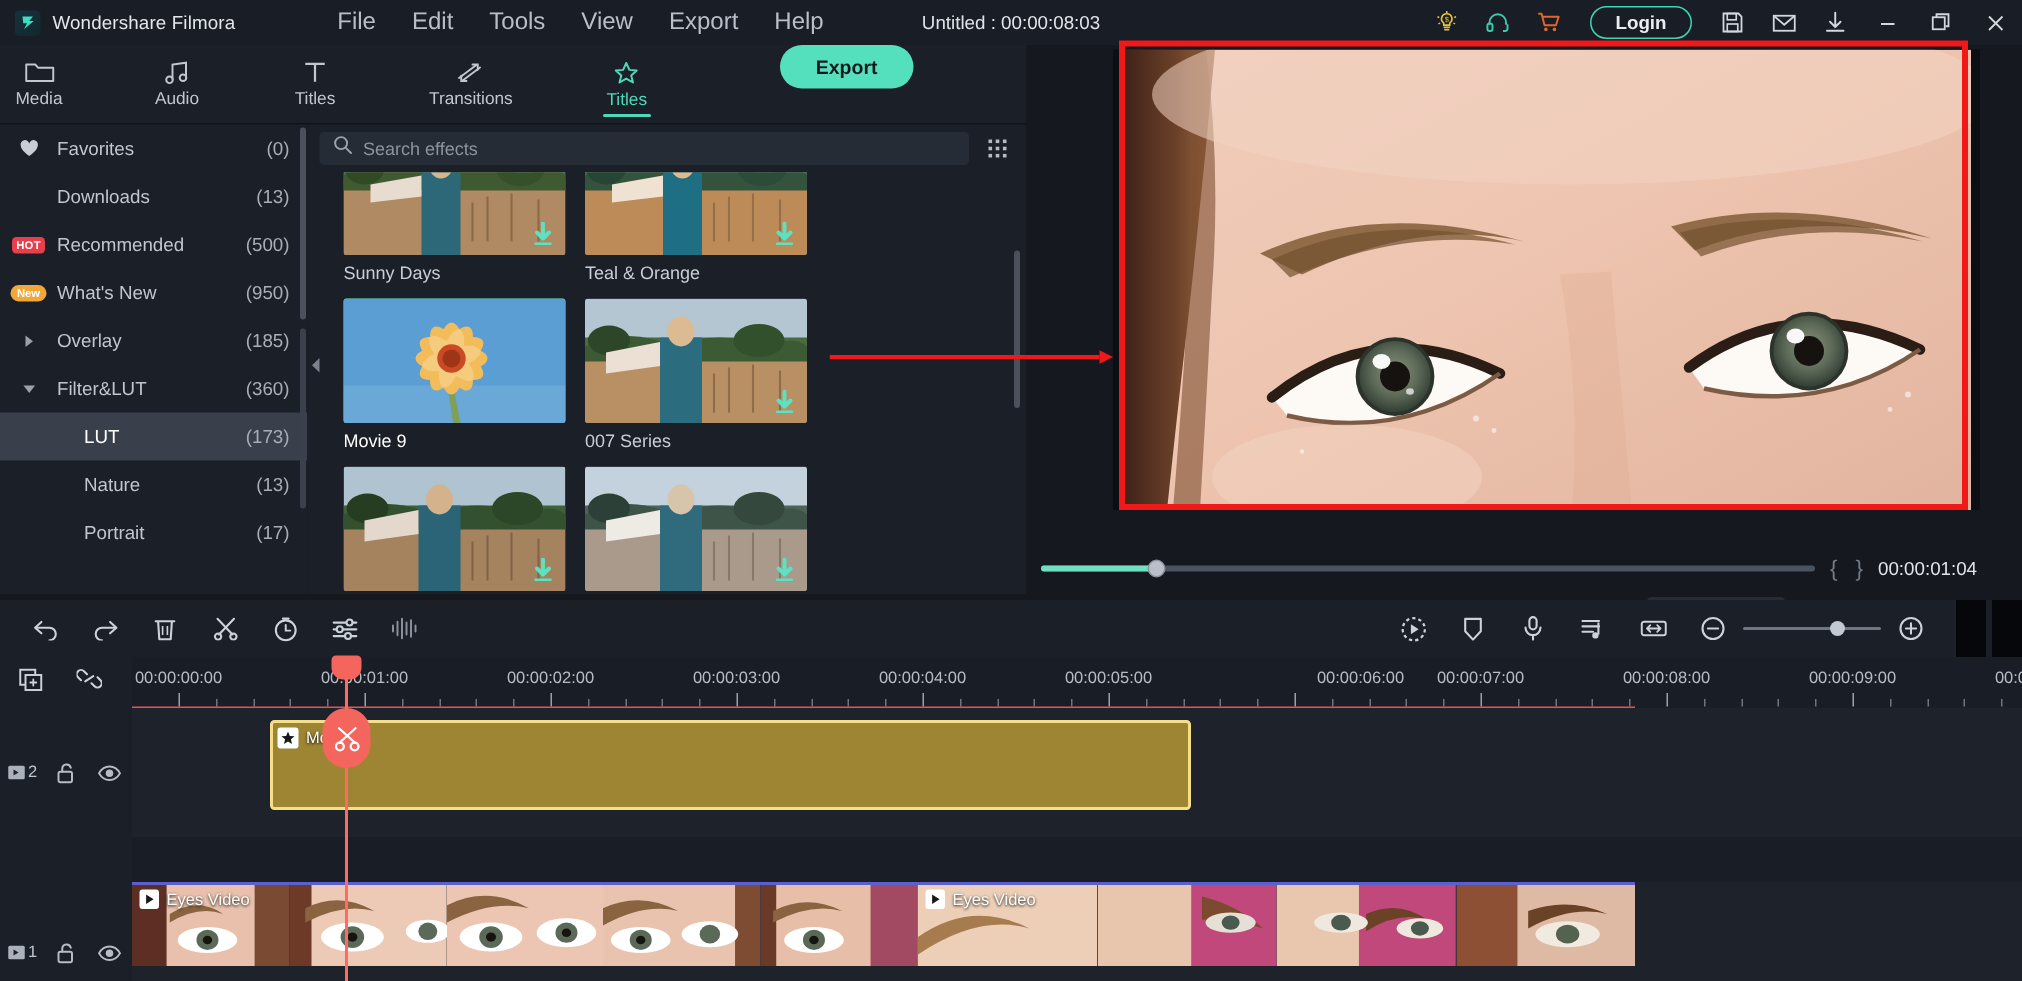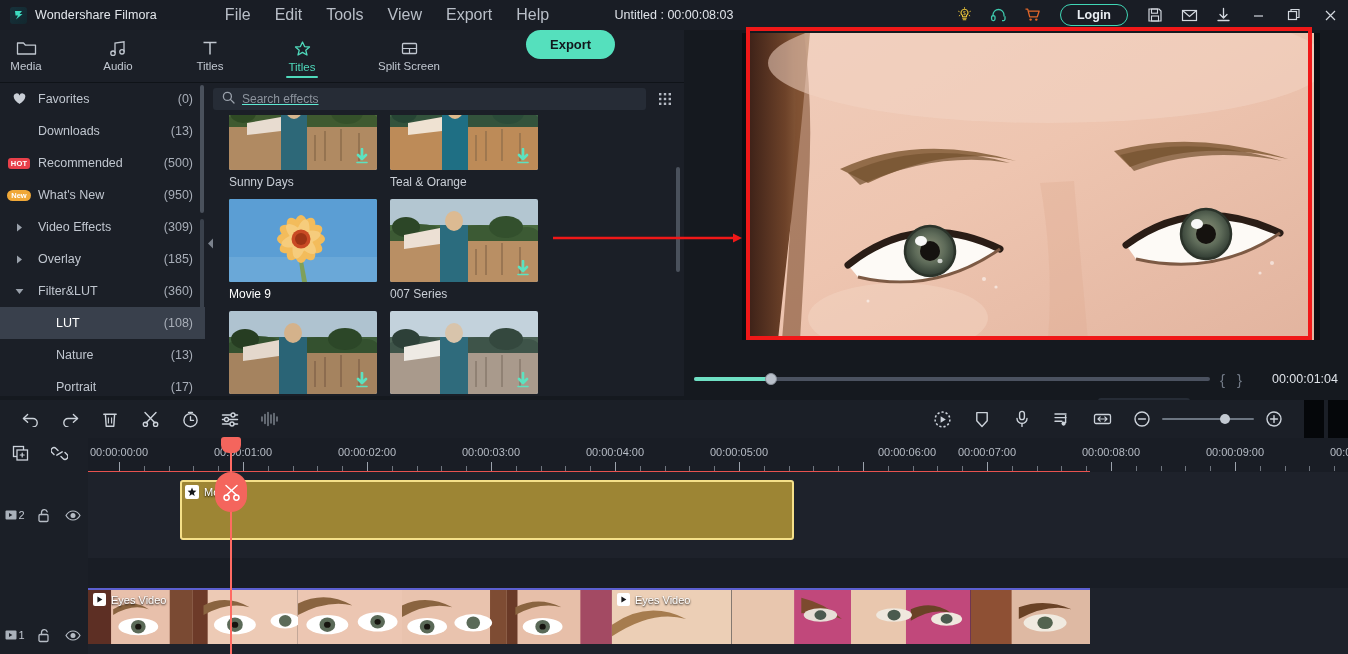--- a/index.html
+++ b/index.html
@@ -101,22 +101,22 @@
   .effects-panel{
     position:absolute; left:205px; top:83px; width:479px; height:313px;
     background:#1b1f27;
   }
   .search-row{ height:32px; display:flex; align-items:center; padding:0 8px; gap:8px; }
   .search-box{
     flex:1; height:22px; background:#262c36; border-radius:3px;
     display:flex; align-items:center; gap:7px; padding:0 9px;
   }
   .search-box input{
-    background:transparent;border:none;outline:none;color:#5eead4;
-    font-size:12px; width:100%; font-family:"Liberation Sans",sans-serif;text-decoration:underline;
+    background:transparent;border:none;outline:none;color:#c4b5fd;
+    font-size:12px; width:100%; font-family:"Liberation Sans",sans-serif;
   }
   .search-box input::placeholder{ color:#8c939d; }
   .grid-toggle{
     width:22px;height:22px;display:flex;align-items:center;justify-content:center;cursor:pointer;
     border-radius:3px;
   }
   .fx-scroll{
     position:absolute; left:0; top:32px; width:479px; height:281px; overflow:hidden;
   }
   .fx-grid{
@@ -167,21 +167,21 @@
   .prog-track{
     flex:1; height:4px; background:#4b5260; border-radius:2px; position:relative; cursor:pointer;
   }
   .prog-fill{ position:absolute;left:0;top:0;height:4px;background:#6fe0c4;border-radius:2px;}
   .prog-knob{
     position:absolute; top:-4px; width:12px;height:12px;border-radius:50%;
     background:#b9c0ca; border:1px solid #8b929c;
   }
   .mark-btn{ color:#727a86; font-size:15px; cursor:pointer; padding:0 2px;}
   .time-code{
-    font-size:12.5px; color:#dfe3e9; min-width:86px; text-align:right;
+    font-size:12.5px; color:#dfe3e9; min-width:86px; 
   }
   .ctrl-row{
     position:absolute; left:0; top:364px; width:664px; height:32px;
     display:flex; align-items:center;
   }
   .pc-btn{
     width:40px;height:32px;display:flex;align-items:center;justify-content:center;cursor:pointer;
   }
   .quality-sel{
     margin-left:auto; width:92px; height:24px; background:#262c36; border-radius:3px;
@@ -382,32 +382,32 @@
         <circle cx="14" cy="11.8" r="2.2" fill="none" stroke="#c1c7d0" stroke-width="1.3"></circle>
       </svg>
       <span class="lbl">Audio</span>
     </div>
     <div class="rtab">
       <svg width="18" height="17" viewBox="0 0 18 17">
         <path d="M2.5 2.5h13M9 2.5v12" fill="none" stroke="#c1c7d0" stroke-width="1.5"></path>
       </svg>
       <span class="lbl">Titles</span>
     </div>
+    <div class="rtab">
+      <svg width="21" height="17" viewBox="0 0 21 17">
+        <path d="M3 12L15 3M12 3h3.5v3.5" fill="none" stroke="#c1c7d0" stroke-width="1.3" stroke-linecap="round"></path>
+        <path d="M17 5L5 14M8 14H4.5v-3.5" fill="none" stroke="#c1c7d0" stroke-width="1.3" stroke-linecap="round"></path>
+      </svg>
+      <span class="lbl">Transitions</span>
+    </div>
     <div class="rtab active">
       <svg width="21" height="18" viewBox="0 0 21 18">
         <path d="M10.5 2 L12.6 6.6 L17.5 7 L13.8 10.3 L15 15 L10.5 12.4 L6 15 L7.2 10.3 L3.5 7 L8.4 6.6 Z" fill="none" stroke="#4fd9bb" stroke-width="1.3" stroke-linejoin="round"></path>
       </svg>
       <span class="lbl">Titles</span>
-    </div>
-    <div class="rtab">
-      <svg width="21" height="17" viewBox="0 0 21 17">
-        <rect x="3.5" y="3.5" width="14" height="10" fill="none" stroke="#c1c7d0" stroke-width="1.3" rx="1"></rect>
-        <path d="M3.5 8.5h14M10.5 8.5v5" fill="none" stroke="#c1c7d0" stroke-width="1.2"></path>
-      </svg>
-      <span class="lbl">Split Screen</span>
     </div>
     <button class="export-btn">Export</button>
   </div>
   <div class="ribbon-sep"></div>
 
   <div class="sidebar">
     <div class="side-item">
       <span class="si-ico">
         <svg width="13" height="12" viewBox="0 0 13 12">
             <path d="M6.5 11S.8 7.3.8 4A2.9 2.9 0 0 1 6.5 2.6 2.9 2.9 0 0 1 12.2 4c0 3.3-5.7 7-5.7 7z" fill="#c9ced6"></path>
@@ -434,45 +434,36 @@
         </span>
       <span class="si-label">What's New</span>
       <span class="si-count">(950)</span>
     </div>
     <div class="side-item">
       <span class="si-ico">
         <svg width="7" height="9" viewBox="0 0 7 9">
             <path d="M1 0.6L6 4.5L1 8.4Z" fill="#9aa1ab"></path>
           </svg>
       </span>
-      <span class="si-label">Video Effects</span>
-      <span class="si-count">(309)</span>
-    </div>
-    <div class="side-item">
-      <span class="si-ico">
-        <svg width="7" height="9" viewBox="0 0 7 9">
-            <path d="M1 0.6L6 4.5L1 8.4Z" fill="#9aa1ab"></path>
-          </svg>
-      </span>
       <span class="si-label">Overlay</span>
       <span class="si-count">(185)</span>
     </div>
     <div class="side-item">
       <span class="si-ico">
         <svg width="9" height="7" viewBox="0 0 9 7">
             <path d="M0.6 1L8.4 1L4.5 6Z" fill="#9aa1ab"></path>
           </svg>
       </span>
       <span class="si-label">Filter&amp;LUT</span>
       <span class="si-count">(360)</span>
     </div>
     <div class="side-item selected si-indent">
       <span class="si-ico"></span>
       <span class="si-label">LUT</span>
-      <span class="si-count">(108)</span>
+      <span class="si-count">(173)</span>
     </div>
     <div class="side-item si-indent">
       <span class="si-ico"></span>
       <span class="si-label">Nature</span>
       <span class="si-count">(13)</span>
     </div>
     <div class="side-item si-indent">
       <span class="si-ico"></span>
       <span class="si-label">Portrait</span>
       <span class="si-count">(17)</span>

